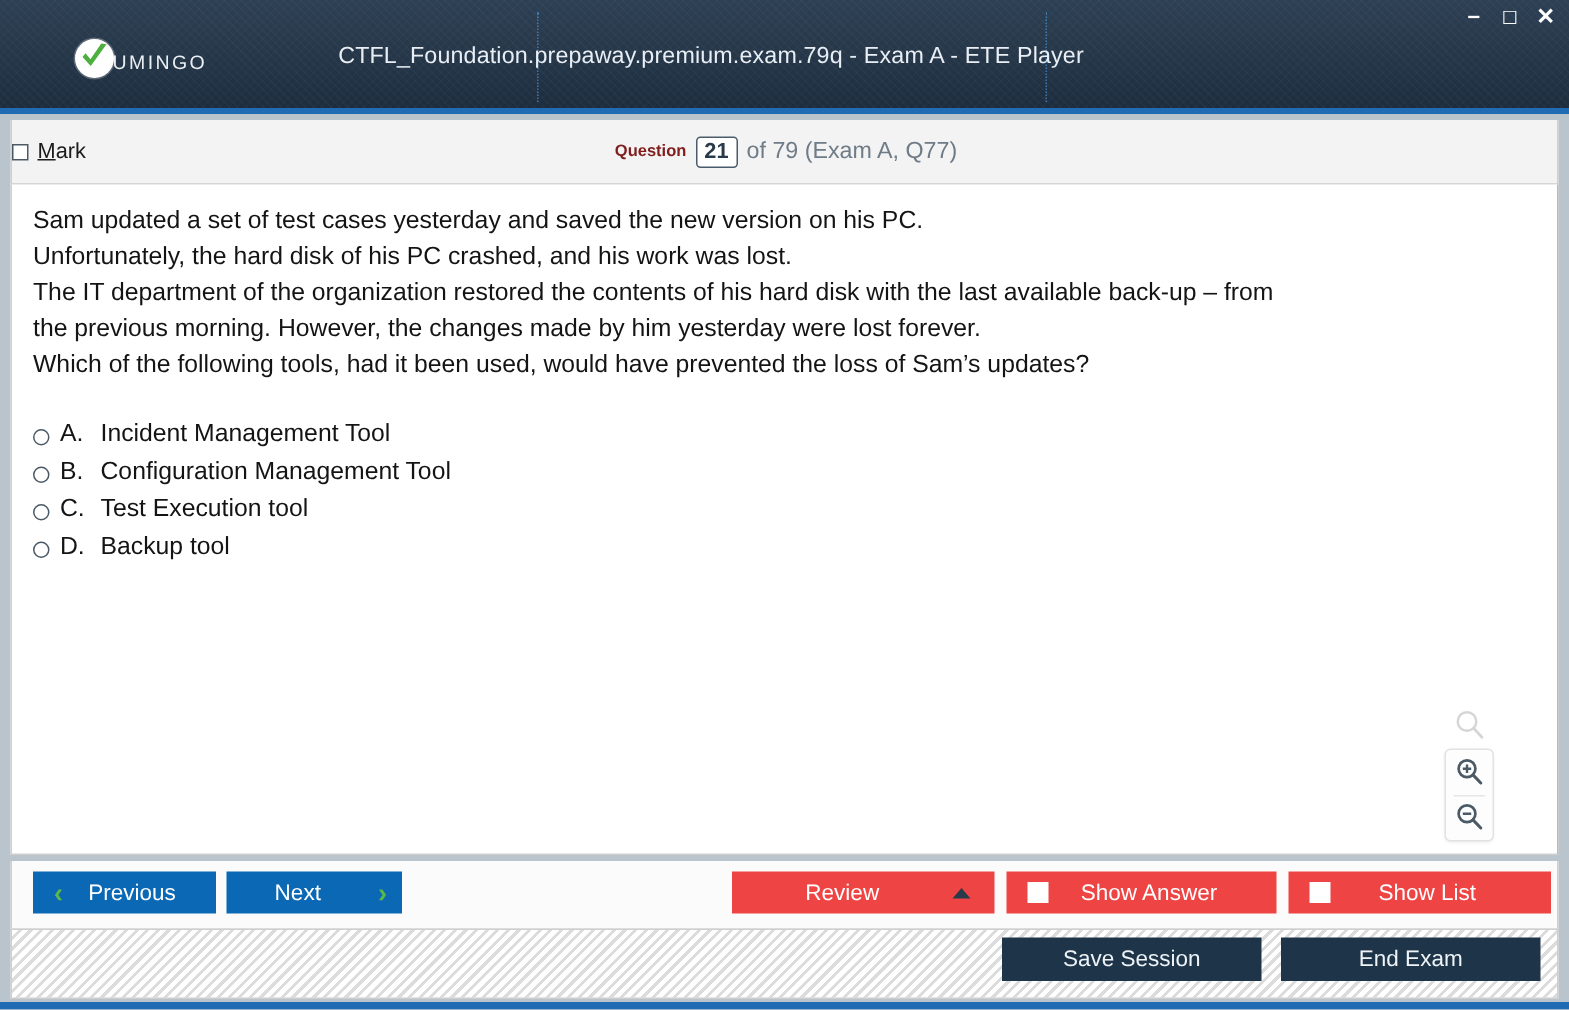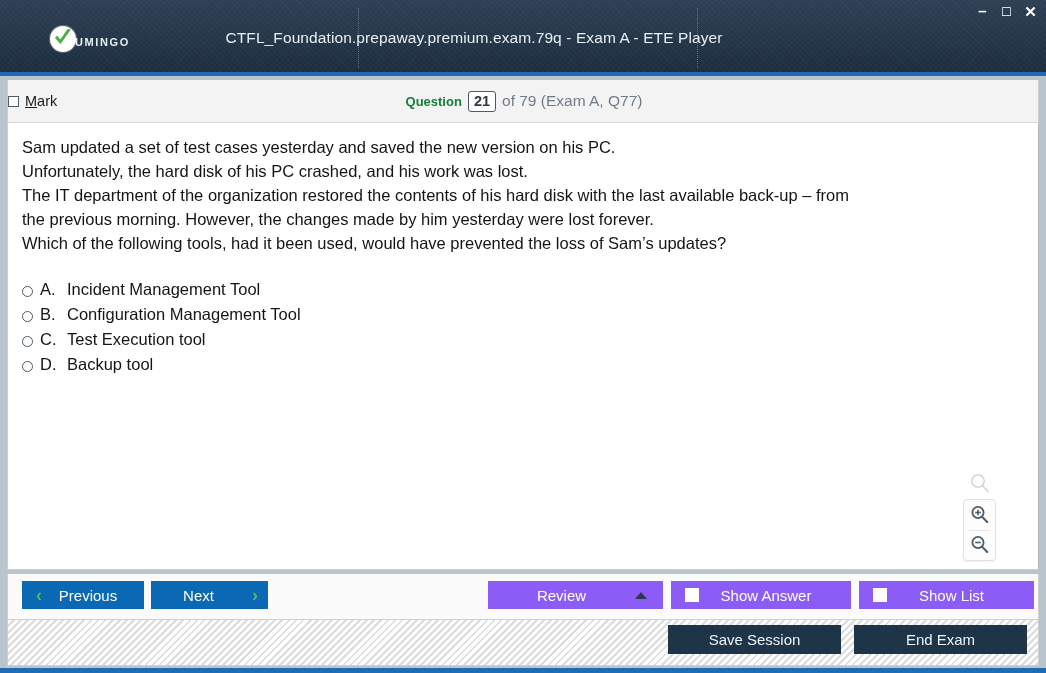--- a/index.html
+++ b/index.html
@@ -39,21 +39,21 @@
     position: absolute; left: 50px; top: 26px;
     display: flex; align-items: center; gap: 2px; z-index: 3;
   }
   .logo-mark {
     width: 26px; height: 26px; border-radius: 50%;
     background: #ffffff; position: relative; flex: none;
     box-shadow: 0 0 0 1px rgba(255,255,255,.25);
   }
   .logo-mark svg { position: absolute; left: 3px; top: 2px; }
   .logo-text {
-    color: #e9eef3; font-size: 11px; font-weight: bold;
+    color: #e9eef3; font-size: 13px; font-weight: normal;
     letter-spacing: 1.6px; margin-left: -3px; margin-top: 5px;
   }
 
   .title-text {
     position: absolute; left: 0; top: 29px; width: 948px;
     text-align: center; color: #e8eef4;
     font-size: 15.5px; z-index: 3; letter-spacing: .1px;
   }
 
   .wincontrols {
@@ -87,21 +87,21 @@
     width: 11px; height: 11px; border: 1px solid #4b5a66; background: #fff;
   }
   .mark-label { font-size: 14.5px; color: #1b1b1b; }
   .mark-label u { text-decoration: underline; }
 
   .qcounter {
     position: absolute; left: 0; width: 1032px; text-align: center;
     display: flex; align-items: center; justify-content: center; gap: 6px;
     pointer-events: none;
   }
-  .q-word { font-size: 13px; font-weight: bold; color: #15803d; }
+  .q-word { font-size: 11px; font-weight: bold; color: #7f1d1d; }
   .q-num {
     font-size: 14.5px; color: #2b3a4a; font-weight: bold;
     border: 1px solid #4a5b6b; border-radius: 3px;
     padding: 0px 5px 1px; background: #fff; line-height: 18px;
   }
   .q-rest { font-size: 15.5px; color: #6f7c88; }
 
   
   .content {
     position: absolute; left: 7px; top: 123px; width: 1032px; height: 447px;
@@ -157,21 +157,21 @@
   }
   .btn-prev { left: 14px; width: 122px; padding-left: 4px; }
   .btn-next { left: 143px; width: 117px; padding-left: 4px; justify-content: center; }
   .chev { color: #5bb84a; font-size: 18px; width: 26px;
           text-align: center; font-weight: bold; flex: none; }
   .btn-blue .lbl { flex: 1; text-align: center; }
   .btn-prev .lbl { padding-right: 20px; }
 
   .btn-orange {
     position: absolute; top: 7px; height: 28px;
-    background: #8b5cf6; border: none; color: #ffffff;
+    background: #ef4444; border: none; color: #ffffff;
     font-family: "Liberation Sans", sans-serif; font-size: 15px;
     display: flex; align-items: center; cursor: pointer;
   }
   .btn-review { left: 480px; width: 175px; }
   .btn-answer { left: 663px; width: 180px; }
   .btn-list   { left: 851px; width: 175px; }
   .btn-orange .lbl { flex: 1; text-align: center; }
   .tri-up {
     width: 0; height: 0; border-left: 6px solid transparent;
     border-right: 6px solid transparent; border-bottom: 7px solid #2b3a4a;

